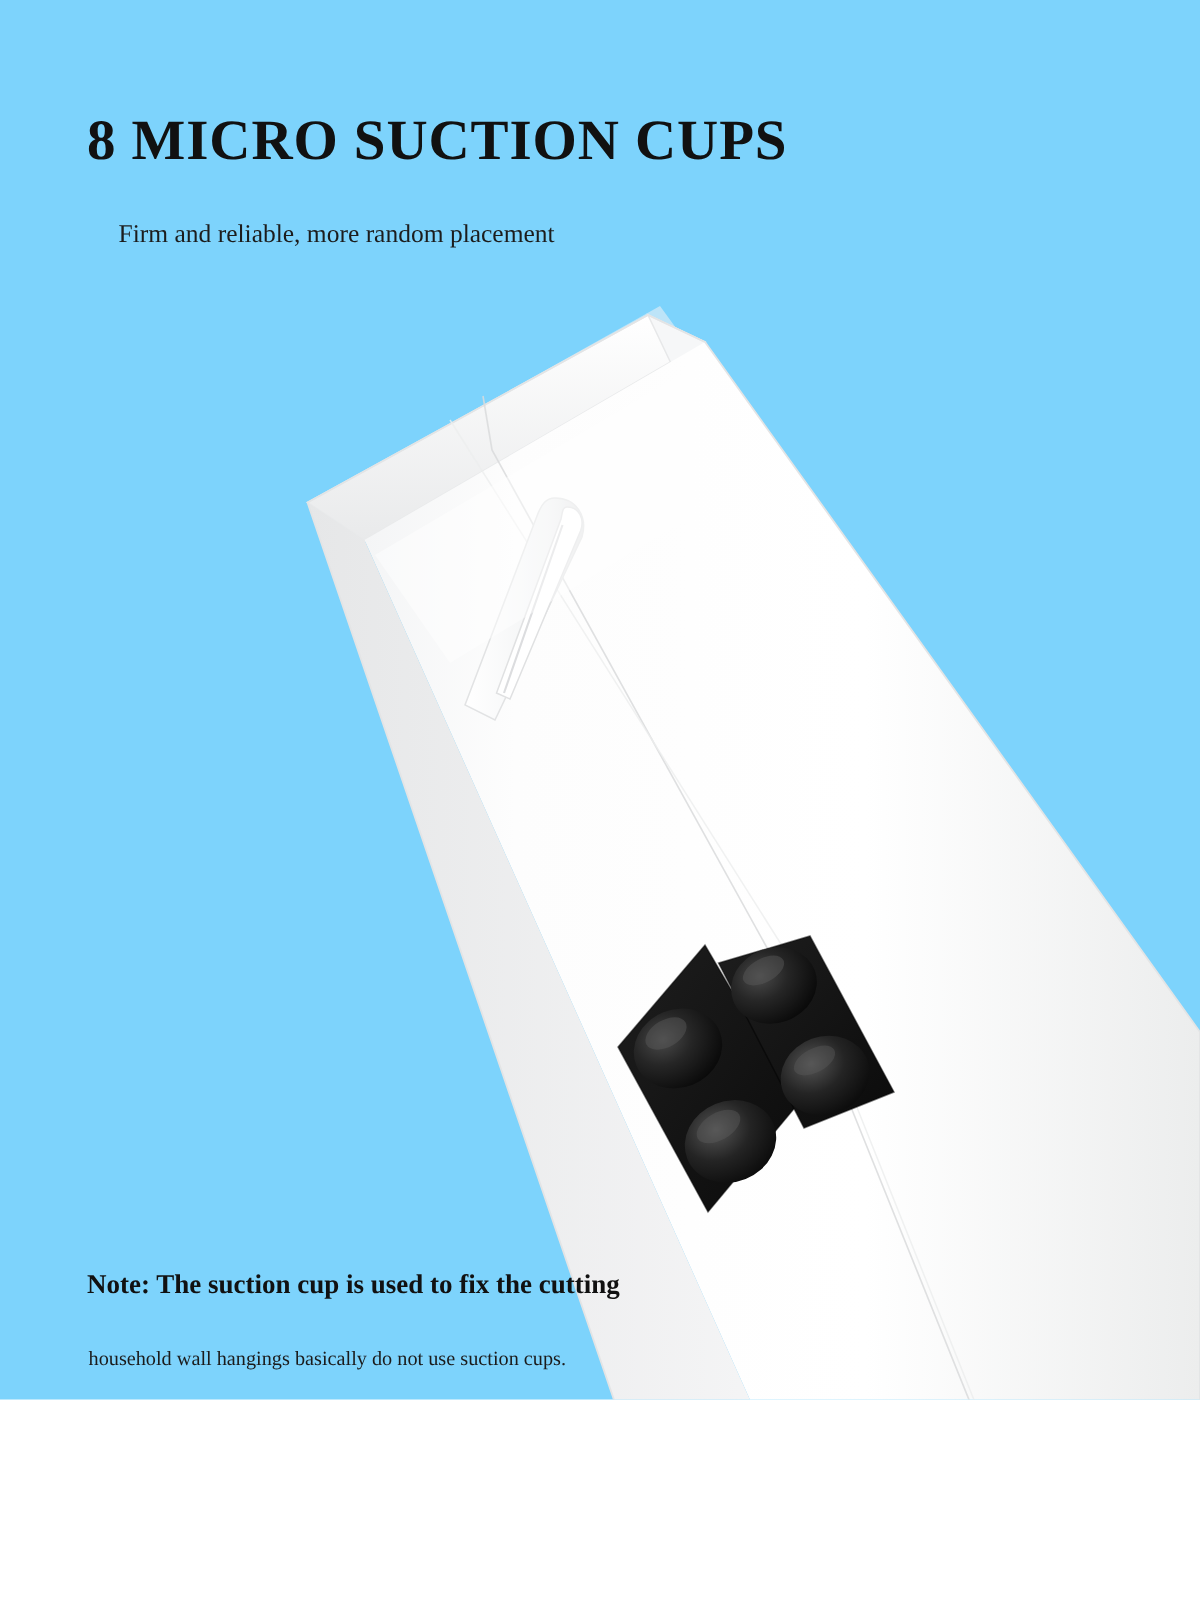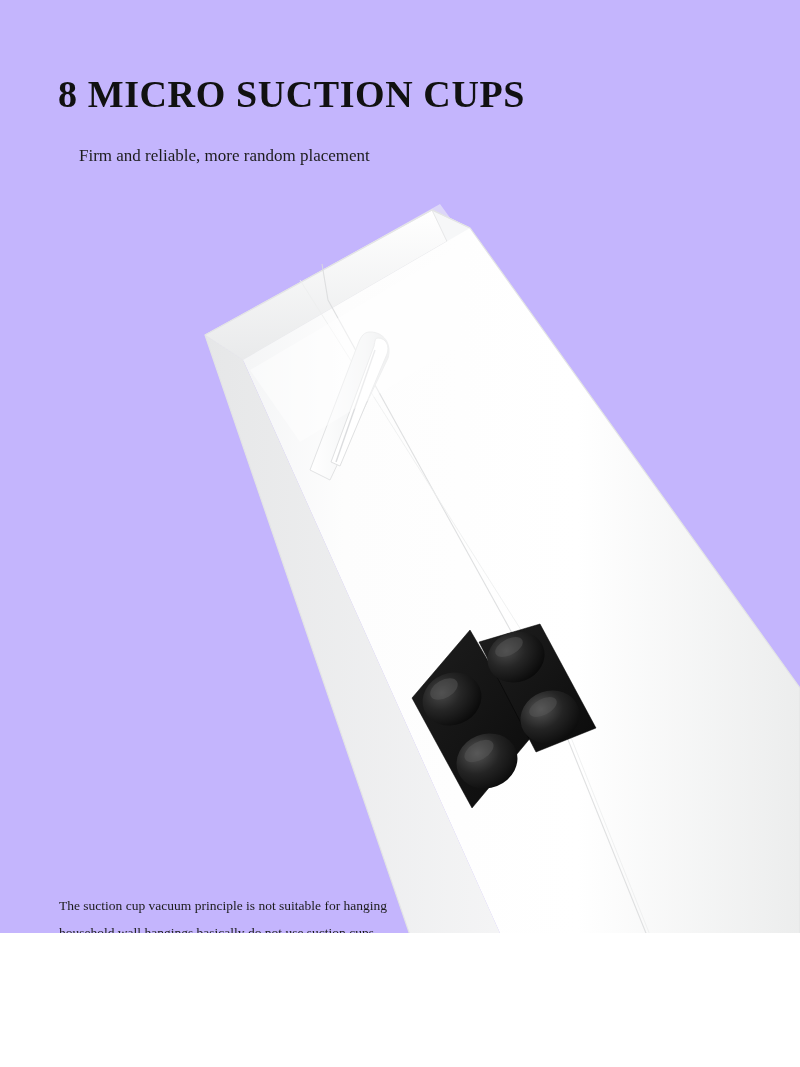--- a/index.html
+++ b/index.html
@@ -12,21 +12,21 @@
     height: 1067px;
     font-family: "Liberation Serif", serif;
     overflow: hidden;
     position: relative;
   }
 
   .page {
     position: relative;
     width: 800px;
     height: 933px;
-    background: #c4b5fd;
+    background: #7dd3fc;
     overflow: hidden;
   }
 
   
   .headline {
     position: absolute;
     left: 58px;
     top: 72px;
     font-family: "Liberation Serif", serif;
     font-weight: 700;
@@ -194,19 +194,19 @@
         <g>
           <ellipse cx="550" cy="537" rx="30" ry="26" transform="rotate(-20 550 537)" fill="url(#cupGradB)"></ellipse>
           <ellipse cx="543" cy="527" rx="15" ry="8" transform="rotate(-28 543 527)" fill="#5a5a5a" opacity="0.42"></ellipse>
         </g>
       </g>
 
       <polygon points="250,190 470,60 520,128 300,262" fill="#ffffff" opacity="0.45"></polygon>
     </svg>
   </div>
 
+  <div class="note-title">Note: The suction cup is used to fix the cutting</div>
 
   <div class="note-body">
-    <p>The suction cup vacuum principle is not suitable for hanging</p>
     <p>household wall hangings basically do not use suction cups.</p>
   </div>
 
 </div>
 
 </body></html>

